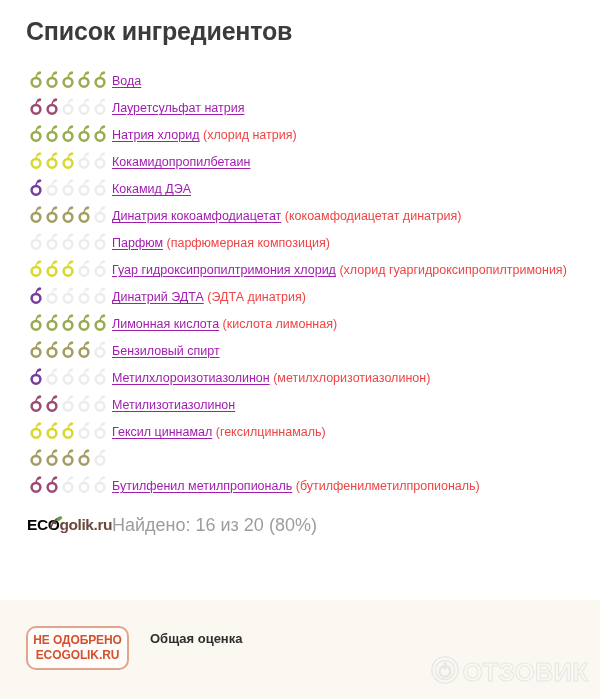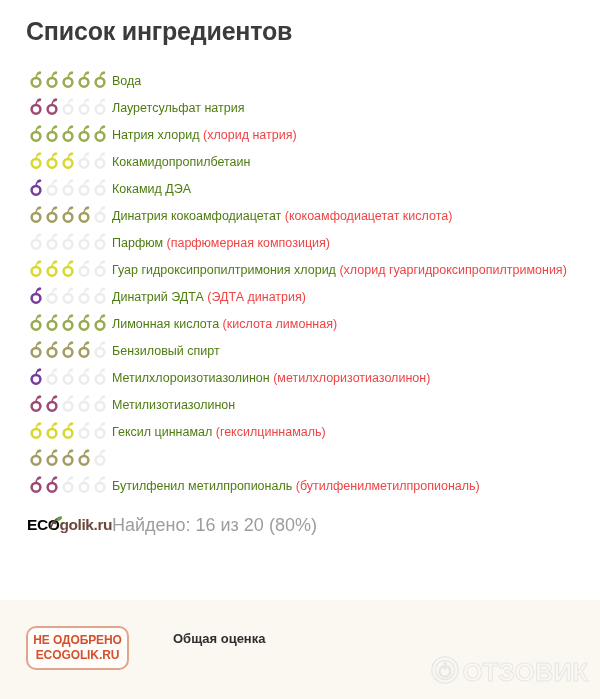--- a/index.html
+++ b/index.html
@@ -82,21 +82,22 @@
   .ing-text {
     flex: 1 1 auto;
     padding-right: 14px;
     font-size: 12.5px;
     line-height: 20px;
     padding-top: 3px;
     color: #4a4a4a;
   }
 
   .ing-name {
-    color: #4d7c0f;
+    color: #a21caf;
+    text-decoration: underline;
     text-underline-offset: 2px;
     cursor: pointer;
   }
 
   .ing-alias {
     color: #ef4444;
     text-decoration: none;
   }
 
   
@@ -177,21 +178,20 @@
 
   .overall-label {
     position: absolute;
     left: 150px;
     top: 30px;
     font-size: 13px;
     font-weight: bold;
     color: #2e2e2e;
     line-height: 18px;
     white-space: nowrap;
-    margin-left: 23px;
   }
 
   
   .watermark {
     position: absolute;
     right: 12px;
     bottom: 10px;
     display: flex;
     align-items: center;
     gap: 2px;
@@ -389,21 +389,21 @@
               <circle cx="7" cy="11.3" r="4.4" fill="none" stroke="#a39d5f" stroke-width="2.5"></circle>
               <path d="M7.3 7.4 C7.0 5.4 7.6 3.4 9.0 2.2" fill="none" stroke="#a39d5f" stroke-width="1.5" stroke-linecap="round"></path>
               <ellipse cx="10.1" cy="2.0" rx="2.2" ry="1.5" transform="rotate(-24 10.1 2.0)" fill="#a39d5f"></ellipse>
             </svg>
             <svg class="seed" viewBox="0 0 15 17">
               <circle cx="7" cy="11.3" r="4.4" fill="none" stroke="#ececec" stroke-width="2.5"></circle>
               <path d="M7.3 7.4 C7.0 5.4 7.6 3.4 9.0 2.2" fill="none" stroke="#ececec" stroke-width="1.5" stroke-linecap="round"></path>
               <ellipse cx="10.1" cy="2.0" rx="2.2" ry="1.5" transform="rotate(-24 10.1 2.0)" fill="#ececec"></ellipse>
             </svg>
           </div>
-          <div class="ing-text"><span class="ing-name">Динатрия кокоамфодиацетат</span> <span class="ing-alias">(кокоамфодиацетат кислота)</span></div>
+          <div class="ing-text"><span class="ing-name">Динатрия кокоамфодиацетат</span> <span class="ing-alias">(кокоамфодиацетат динатрия)</span></div>
         </div>
         <div class="ing-row">
           <div class="rating">
             <svg class="seed" viewBox="0 0 15 17">
               <circle cx="7" cy="11.3" r="4.4" fill="none" stroke="#ececec" stroke-width="2.5"></circle>
               <path d="M7.3 7.4 C7.0 5.4 7.6 3.4 9.0 2.2" fill="none" stroke="#ececec" stroke-width="1.5" stroke-linecap="round"></path>
               <ellipse cx="10.1" cy="2.0" rx="2.2" ry="1.5" transform="rotate(-24 10.1 2.0)" fill="#ececec"></ellipse>
             </svg>
             <svg class="seed" viewBox="0 0 15 17">
               <circle cx="7" cy="11.3" r="4.4" fill="none" stroke="#ececec" stroke-width="2.5"></circle>

